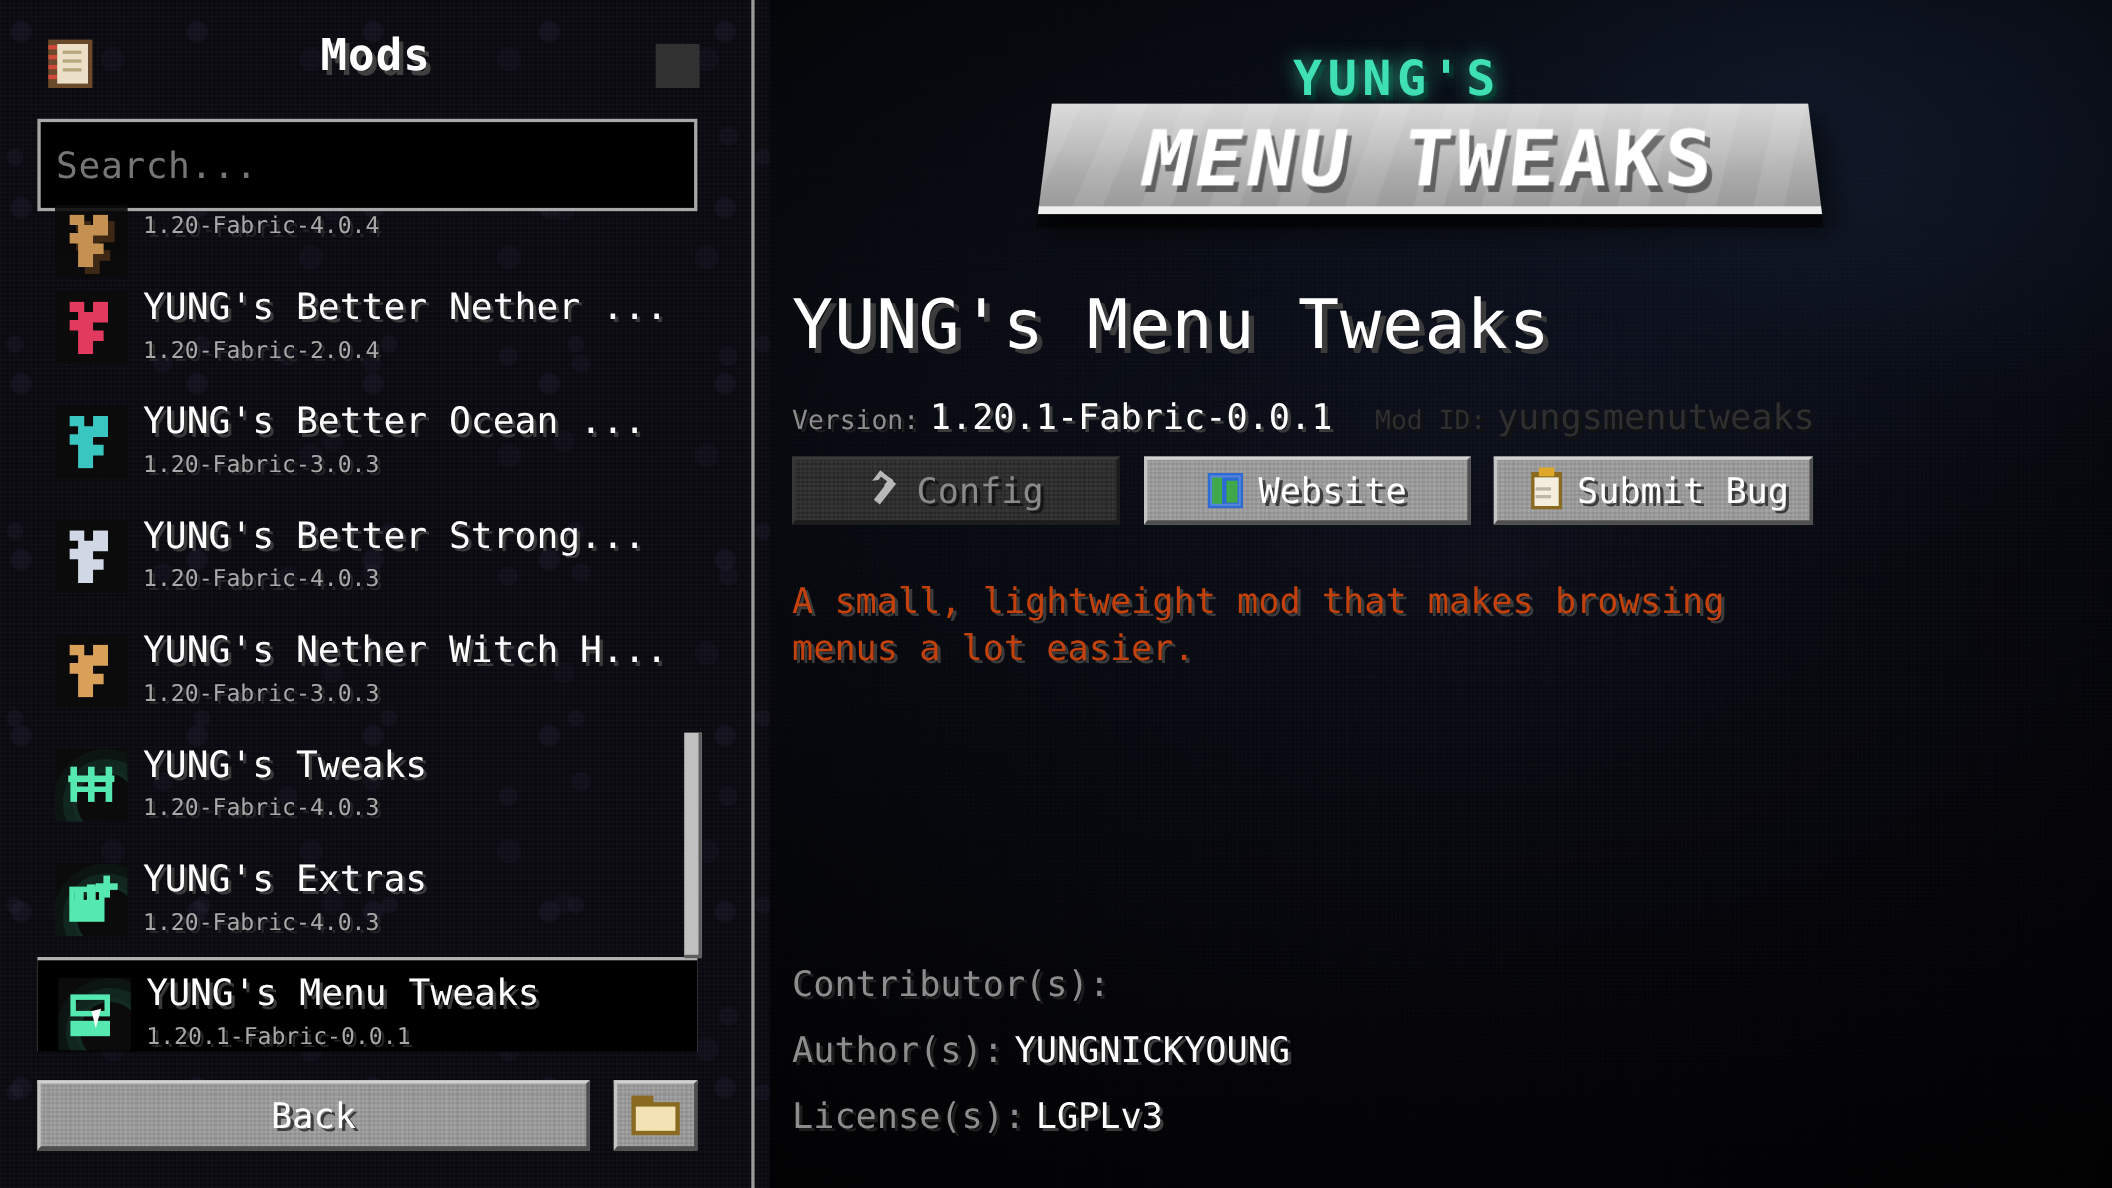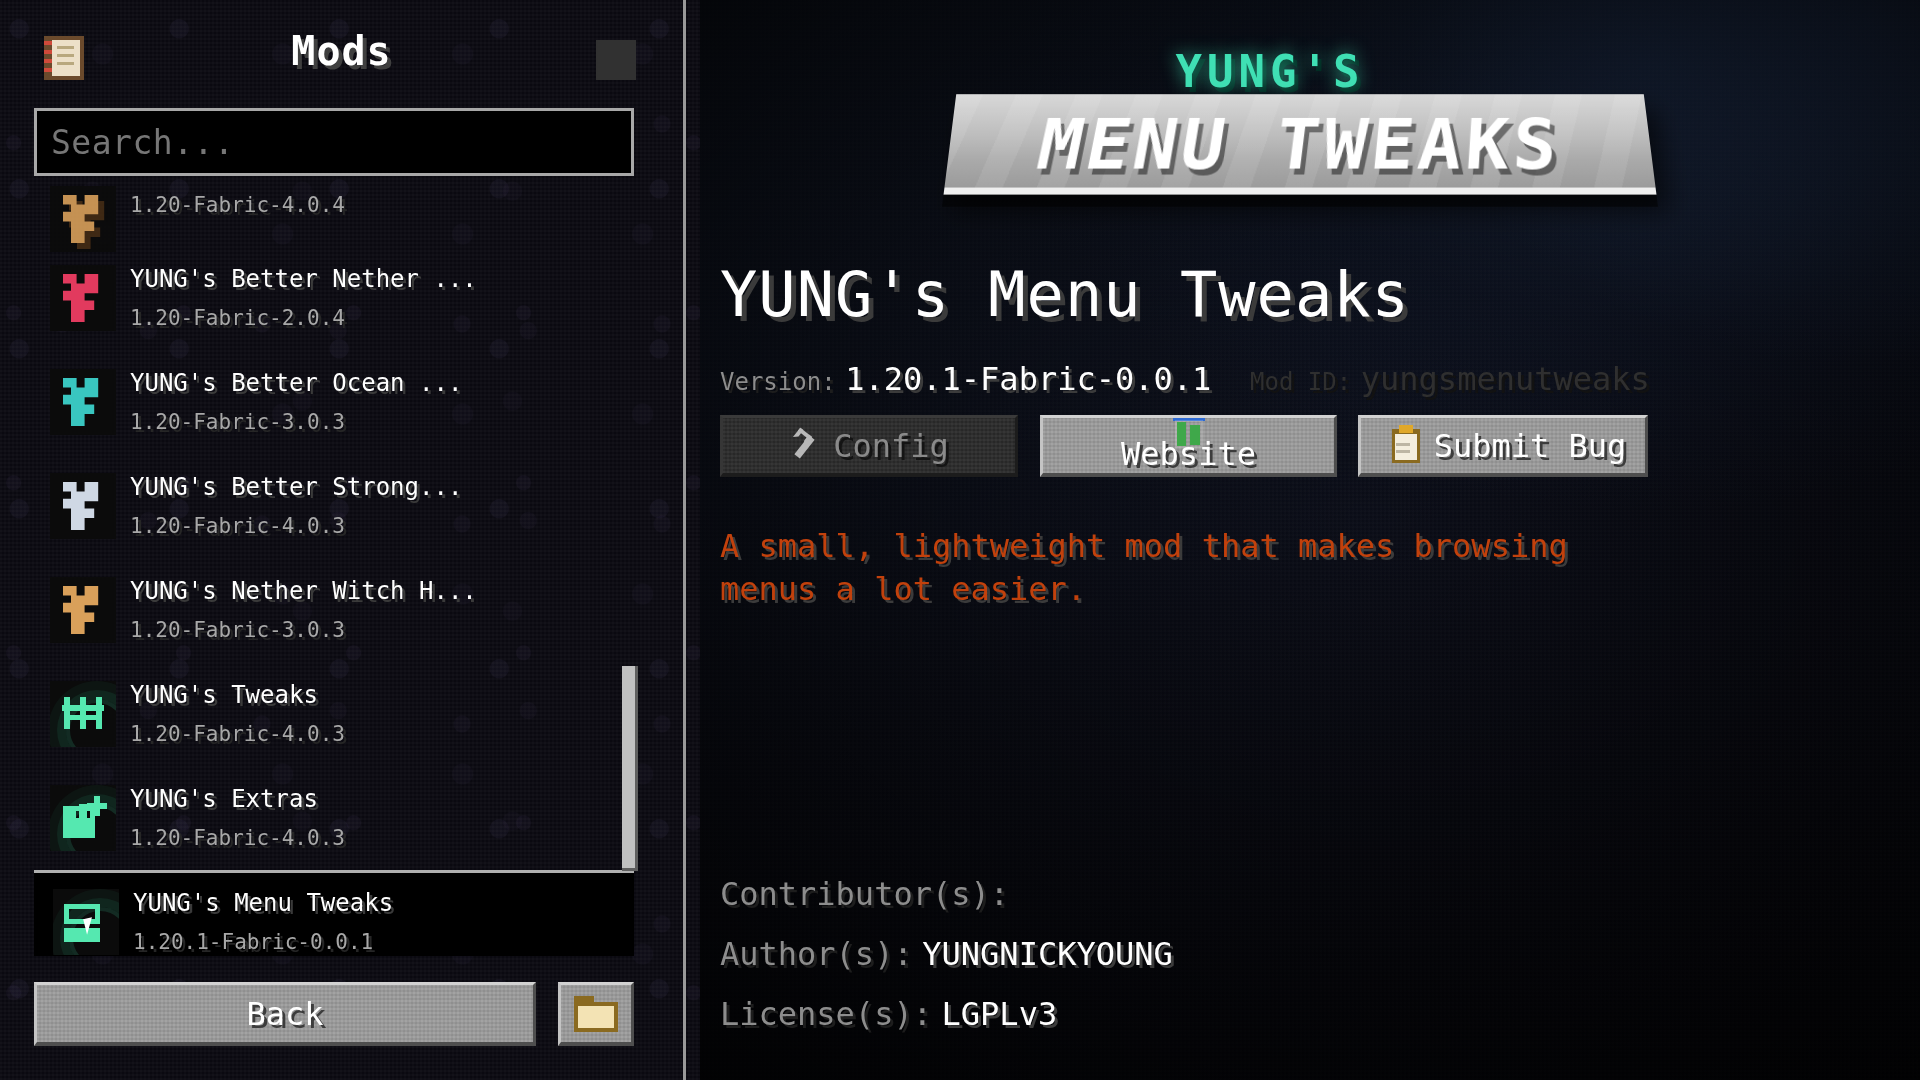--- a/index.html
+++ b/index.html
@@ -68,21 +68,21 @@
     letter-spacing:1px;
     text-shadow: 4px 4px 0 #3f3f3f;
   }
   .header-btn {
     position:absolute; left:596px; top:40px; width:40px; height:40px;
     background:#313131; border:none;
   }
 
   
   .search-box {
-    position:absolute; left:34px; top:108px; width:600px; height:68px;
+    position:absolute; left:34px; top:108px; width:600px; height:84px;
     background:#000000; border:3px solid #a8a8a8;
     display:flex; align-items:center; padding:0 14px;
   }
   .search-placeholder { color:#767676; font-size:33px; letter-spacing:.5px; }
 
   
   .mod-list {
     position:absolute; left:34px; top:186px; width:600px; height:770px;
     overflow:hidden;
   }
@@ -94,21 +94,21 @@
   .mod-row.selected {
     border:3px solid #b0b0b0; background:#000;
     margin-left:-3px; padding-left:19px; width:606px;
   }
   .mod-icon {
     width:66px; height:66px; flex:none; margin-right:14px; position:relative;
     background:#0b0b0b; overflow:hidden;
   }
   .mod-texts { min-width:0; flex:1; overflow:hidden; }
   .mod-name {
-    color:#ffffff; font-size:24px; line-height:40px; white-space:nowrap;
+    color:#ffffff; font-size:33px; line-height:40px; white-space:nowrap;
     overflow:hidden; text-shadow: 3px 3px 0 #3a3a3a;
   }
   .mod-ver {
     color:#a8a8a8; font-size:21px; line-height:38px; white-space:nowrap;
     text-shadow: 3px 3px 0 #262626;
   }
 
   
   .ylogo { position:absolute; inset:0; }
   .ylogo::before {
@@ -233,21 +233,21 @@
   .mbtn.disabled {
     background:#2b2b2b;
     background-image:
       repeating-linear-gradient(0deg, rgba(255,255,255,.03) 0 2px, rgba(0,0,0,.05) 2px 4px),
       repeating-linear-gradient(90deg, rgba(255,255,255,.025) 0 2px, rgba(0,0,0,.04) 2px 4px);
     border-top:3px solid #3a3a3a; border-left:3px solid #363636;
     border-right:3px solid #1c1c1c; border-bottom:4px solid #1c1c1c;
     color:#8a8a8a; text-shadow:3px 3px 0 #141414;
   }
   .btn-config { left:0px; width:298px; }
-  .btn-website { left:320px; width:297px;flex-direction:column; }
+  .btn-website { left:320px; width:297px; }
   .btn-bug { left:638px; width:290px;padding-left:12px; }
 
   .wrench { width:30px; height:30px; position:relative; }
   .wrench-bar {
     position:absolute; left:12px; top:4px; width:7px; height:24px;
     background:#b8b8b8; transform:rotate(38deg);
   }
   .wrench-head {
     position:absolute; left:6px; top:0px; width:15px; height:12px;
     border:4px solid #b8b8b8; border-bottom-color:transparent;

